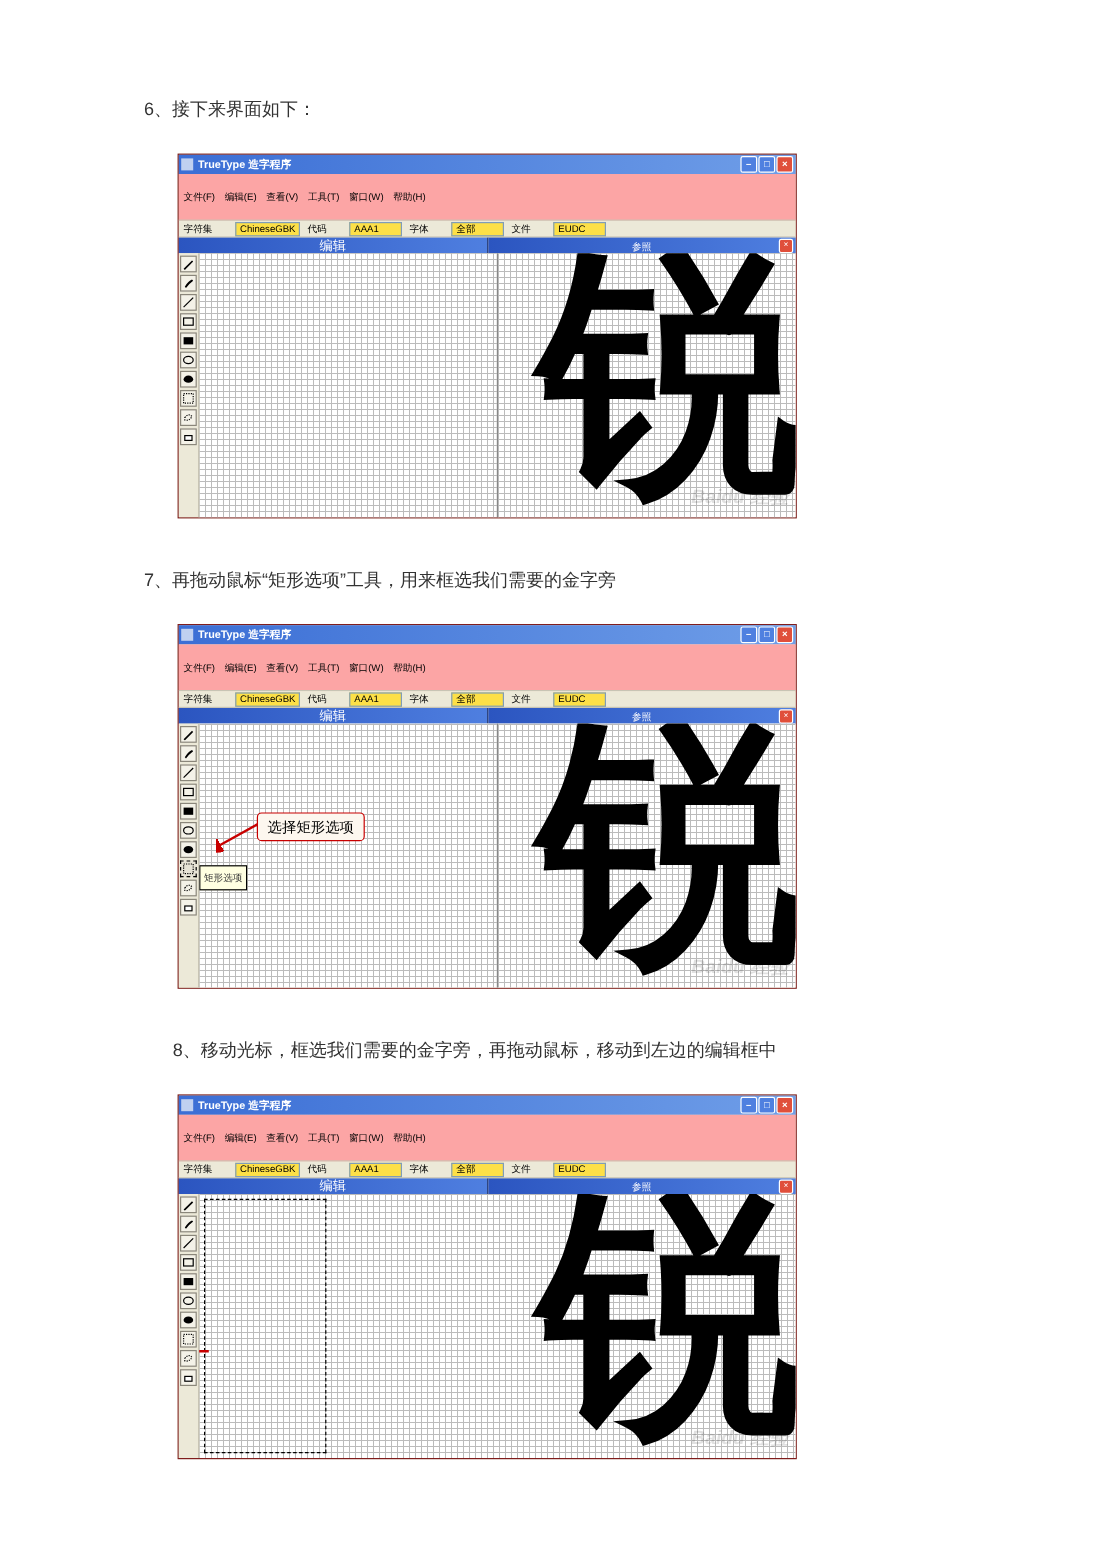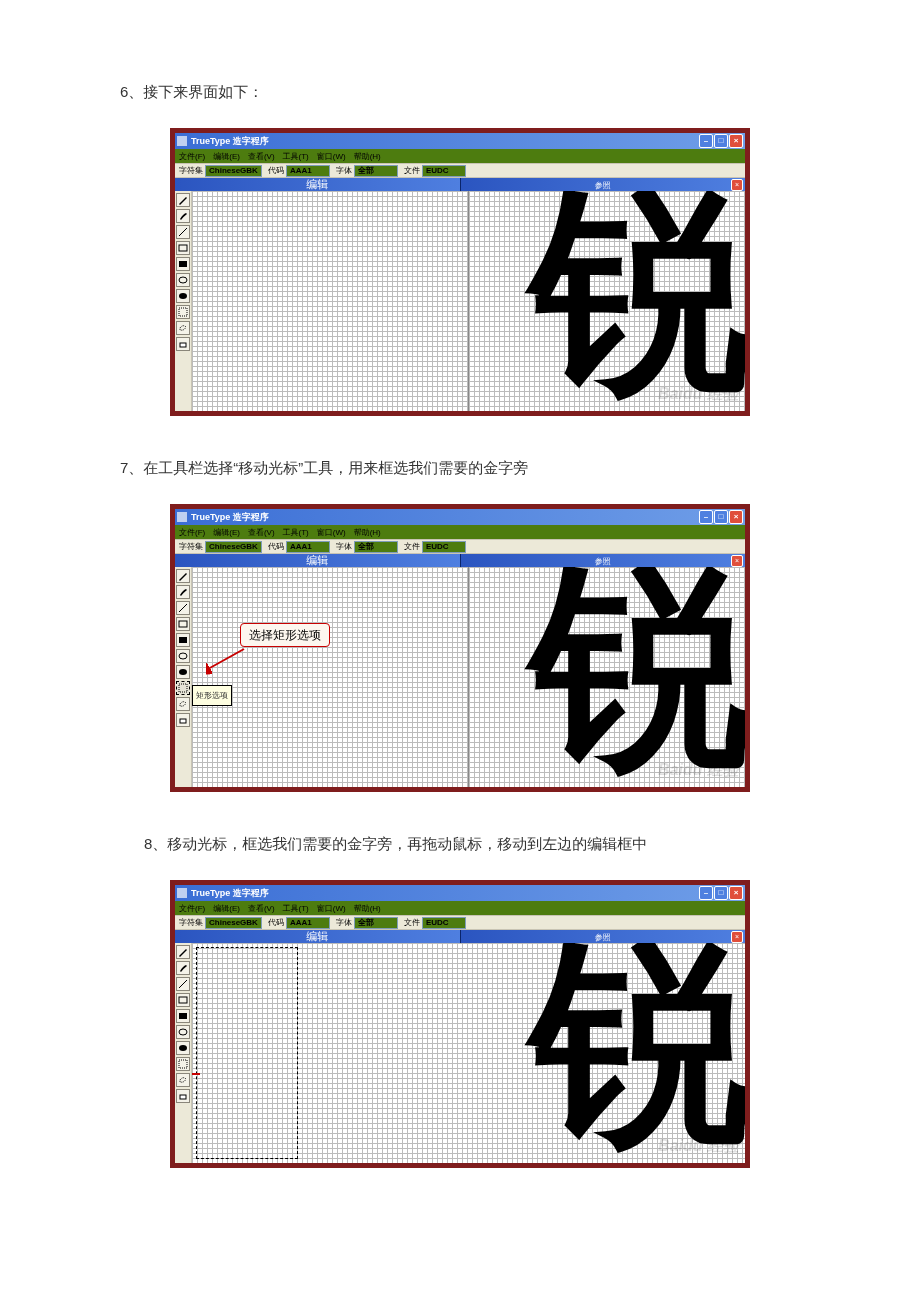--- a/index.html
+++ b/index.html
@@ -10,23 +10,23 @@
     color: #333;
     background: #fff;
     width: 920px;
     box-sizing: border-box;
   }
   .step-text {
     margin: 20px 0 24px 0;
     line-height: 1.6;
   }
   .app-window {
-    width: 580px;
-    margin: 0 auto 40px 50px;
-    border: 5px solid #7f1d1d;
+    width: 516px;
+    margin: 0 auto 40px 28px;
+    border: 1px solid #7f1d1d;
     background: #ece9d8;
     box-sizing: border-box;
   }
   .titlebar {
     height: 16px;
     background: linear-gradient(to right, #3b6ed5, #6f9ee8);
     display: flex;
     align-items: center;
     justify-content: space-between;
     padding: 0 2px;
@@ -42,48 +42,47 @@
     background: #4f80e0;
     border: 1px solid #fff;
     border-radius: 2px;
     display: flex; align-items: center; justify-content: center;
     font-size: 8px; color: #fff; line-height: 1;
   }
   .win-btn.close { background: #e04f3b; }
 
   .menubar {
     height: 14px;
-    background: #4d7c0f;
+    background: #fca5a5;
     display: flex;
     align-items: center;
-    padding: 0 4px;
+    padding: 12px 4px;
     font-size: 8px;
     color: #000;
     gap: 8px;
     border-bottom: 1px solid #c8c4b4;
   }
   .optionbar {
     height: 13px;
     background: #ece9d8;
     display: flex;
     align-items: center;
     padding: 0 4px;
     font-size: 8px;
     color: #000;
     gap: 6px;
     border-bottom: 1px solid #c8c4b4;
   }
-  .optionbar .field { display: flex; align-items: center; gap: 2px; }
+  .optionbar .field { display: flex; align-items: center; gap: 19px; }
   .optionbar .field-box {
-    background: #4d7c0f; border: 1px solid #7f9db9;
+    background: #fde047; border: 1px solid #7f9db9;
     height: 10px;
     padding: 0 3px;
     display: inline-flex; align-items: center;
     min-width: 36px;
-    font-weight: bold;
   }
 
   .work-row { display: flex; height: 13px; }
   .work-header-left {
     flex: 1;
     background: linear-gradient(to right, #2b55c0, #4f7fe0);
     border-right: 1px solid #0a246a;
     display: flex; align-items: center; justify-content: center;
     font-size: 11px; color: #fff;
   }
@@ -308,21 +307,21 @@
     </div>
     <div class="panel-left"></div>
     <div class="panel-right">
       <div class="glyph">锐</div>
       <div class="watermark">Baidu 经验</div>
     </div>
   </div>
 </div>
 
 <div class="step-text">
-  <span>7</span>、<span>在工具栏选择“移动光标”工具，用来框选我们需要的金字旁</span>
+  <span>7</span>、<span>再拖动鼠标“矩形选项”工具，用来框选我们需要的金字旁</span>
 </div>
 
 <div class="app-window">
   <div class="titlebar">
     <div class="titlebar-left">
       <span class="tb-icon"></span>
       <span>TrueType 造字程序</span>
     </div>
     <div class="win-btns">
       <span class="win-btn">–</span>
@@ -410,21 +409,21 @@
             <path d="M2 5 Q5 1 8 4 Q6 8 2 7 Z" fill="none" stroke="#000" stroke-dasharray="1 1"></path>
           </svg>
         </span>
       <span class="toolbtn">
           <svg viewBox="0 0 10 10">
             <rect x="2" y="4" width="6" height="4" fill="#fff" stroke="#000"></rect>
           </svg>
         </span>
     </div>
     <div class="panel-left">
-      <div class="callout" style="left:48px; top:56px;">选择矩形选项</div>
+      <div class="callout" style="left:48px; top:74px;">选择矩形选项</div>
       <svg class="arrow" style="left:14px; top:78px;" width="40" height="30">
         <defs>
             <marker id="ah1" markerWidth="6" markerHeight="6" refX="1" refY="3" orient="auto">
               <path d="M0 0 L6 3 L0 6 Z" fill="#c80000"></path>
             </marker>
           </defs>
         <line x1="38" y1="4" x2="2" y2="24" stroke="#c80000" stroke-width="2" marker-end="url(#ah1)"></line>
       </svg>
       <div class="tooltip" style="left:0px; top:118px;">矩形选项</div>
     </div>

